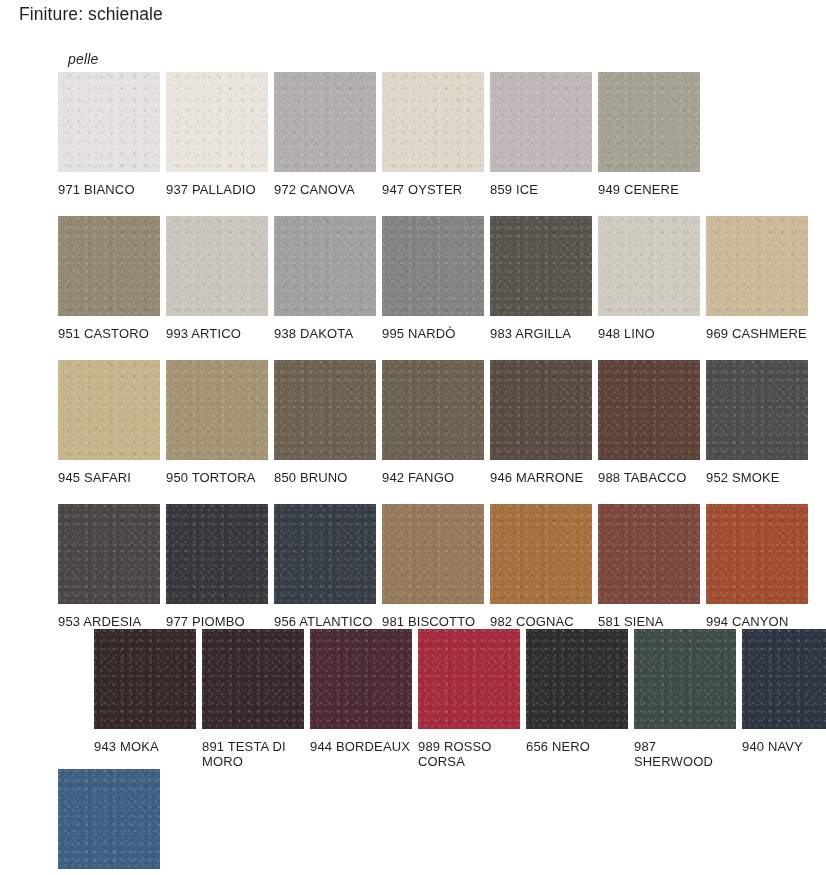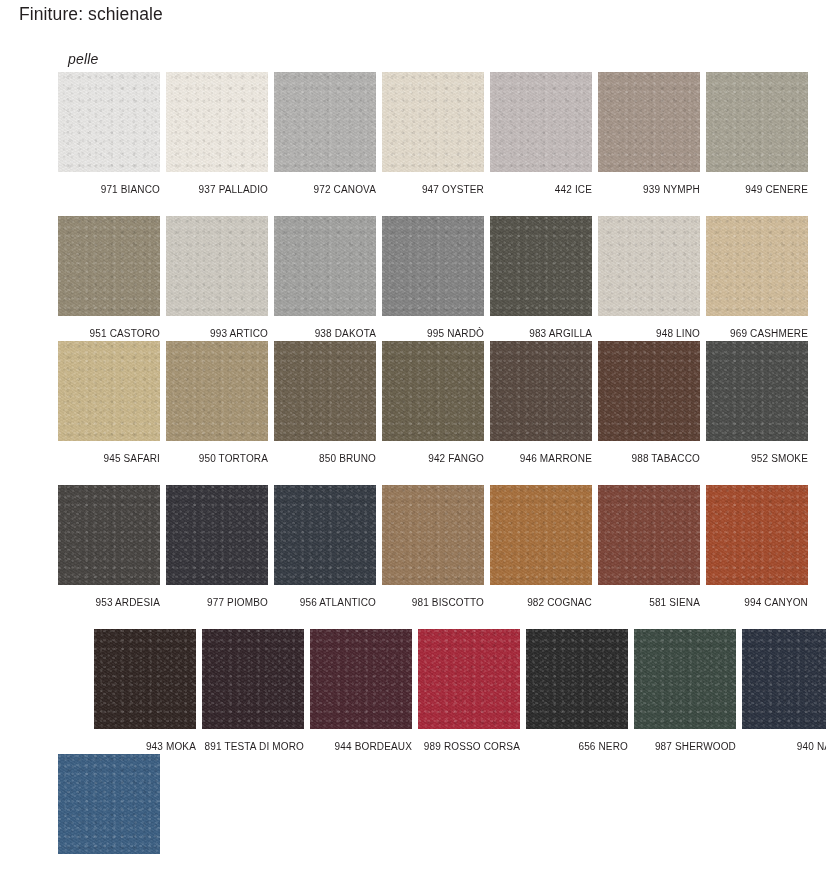--- a/index.html
+++ b/index.html
@@ -13,21 +13,20 @@
     height: 875px;
     font-family: "Liberation Sans", sans-serif;
     color: #231f20;
     overflow: hidden;
     position: relative;
   }
   #page {
     position: relative;
     width: 826px;
     height: 663px;
-    text-align: right;
   }
   .page-title {
     position: absolute;
     left: 19px;
     top: 4px;
     font-size: 17.5px;
     font-weight: 400;
     letter-spacing: 0.1px;
     color: #231f20;
     white-space: nowrap;
@@ -85,21 +84,21 @@
     content: "";
     position: absolute;
     inset: 0;
     background-image:
       repeating-linear-gradient(32deg, rgba(255,255,255,0.035) 0 1px, rgba(0,0,0,0.025) 1px 2.5px),
       repeating-linear-gradient(-24deg, rgba(255,255,255,0.025) 0 1px, rgba(0,0,0,0.02) 1px 3px);
     pointer-events: none;
   }
   .label {
     margin-top: 10px;
-    font-size: 10px;
+    font-size: 13px;
     line-height: 15px;
     letter-spacing: 0.15px;
     color: #231f20;
     font-weight: 400;
   }
 </style>
 </head>
 <body>
 
 <div id="page">
@@ -121,32 +120,28 @@
         <div class="cell">
           <div class="swatch" style="background-color: rgb(180, 179, 177);"></div>
           <div class="label">972 CANOVA</div>
         </div>
         <div class="cell">
           <div class="swatch" style="background-color: rgb(228, 220, 205);"></div>
           <div class="label">947 OYSTER</div>
         </div>
         <div class="cell">
           <div class="swatch" style="background-color: rgb(196, 188, 187);"></div>
-          <div class="label">442 ICE</div>
-        </div>
-        <div class="cell">
-          <div class="swatch" style="background-color: rgb(166, 150, 138);"></div>
-          <div class="label">939 NYMPH</div>
+          <div class="label">859 ICE</div>
         </div>
         <div class="cell">
           <div class="swatch" style="background-color: rgb(168, 164, 149);"></div>
           <div class="label">949 CENERE</div>
         </div>
       </div>
-      <div class="row" style="">
+      <div class="row" style="margin-bottom: 19px;">
         <div class="cell">
           <div class="swatch" style="background-color: rgb(148, 138, 116);"></div>
           <div class="label">951 CASTORO</div>
         </div>
         <div class="cell">
           <div class="swatch" style="background-color: rgb(207, 203, 194);"></div>
           <div class="label">993 ARTICO</div>
         </div>
         <div class="cell">
           <div class="swatch" style="background-color: rgb(163, 163, 161);"></div>
@@ -192,21 +187,21 @@
         </div>
         <div class="cell">
           <div class="swatch" style="background-color: rgb(92, 64, 52);"></div>
           <div class="label">988 TABACCO</div>
         </div>
         <div class="cell">
           <div class="swatch" style="background-color: rgb(75, 76, 74);"></div>
           <div class="label">952 SMOKE</div>
         </div>
       </div>
-      <div class="row" style="margin-bottom: 19px;">
+      <div class="row" style="">
         <div class="cell">
           <div class="swatch" style="background-color: rgb(71, 68, 65);"></div>
           <div class="label">953 ARDESIA</div>
         </div>
         <div class="cell">
           <div class="swatch" style="background-color: rgb(53, 52, 58);"></div>
           <div class="label">977 PIOMBO</div>
         </div>
         <div class="cell">
           <div class="swatch" style="background-color: rgb(53, 59, 68);"></div>

